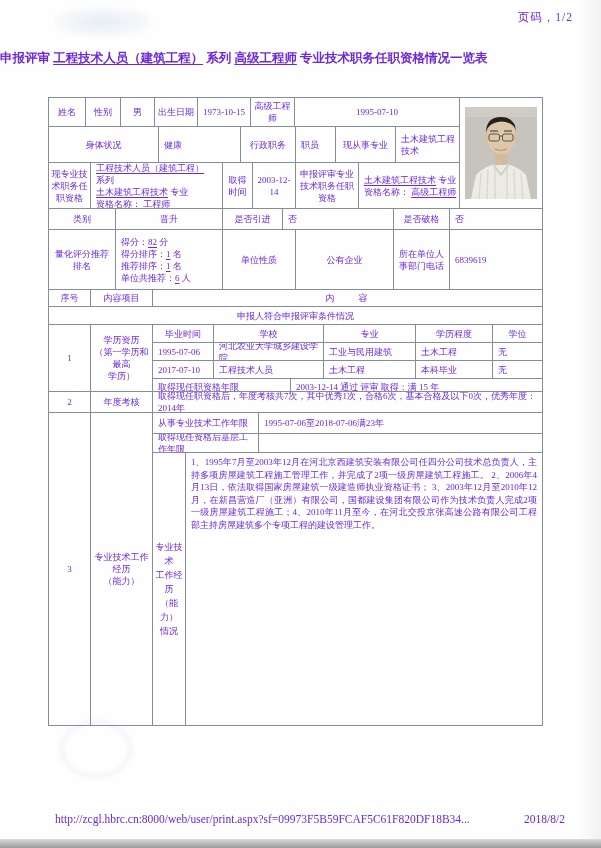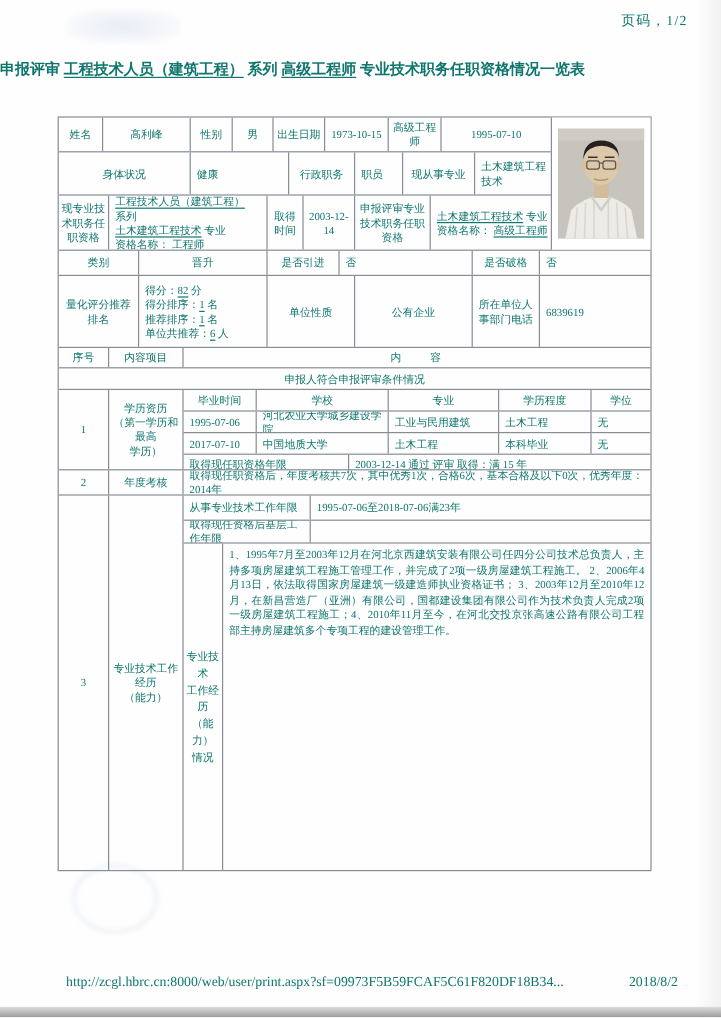--- a/index.html
+++ b/index.html
@@ -1,17 +1,17 @@
 <!DOCTYPE html>
 <html><head>
 <meta charset="utf-8">
 <style>
   html,body{margin:0;padding:0;background:#ffffff;}
   .page{position:relative;width:601px;height:848px;background:#fefefe;overflow:hidden;
-        font-family:"Liberation Serif","DejaVu Serif",serif;color:#0f766e;}
+        font-family:"Liberation Serif","DejaVu Serif",serif;color:#6d28d9;}
   .scan-right{position:absolute;top:0;right:0;width:22px;height:848px;
         background:linear-gradient(to right,rgba(0,0,0,0),rgba(0,0,0,0.05));}
   .scan-bottom{position:absolute;bottom:0;left:0;width:601px;height:9px;
         background:linear-gradient(to bottom,#dcdcdc,#9a9a9a);}
   .smudge{position:absolute;left:55px;top:8px;width:95px;height:28px;border-radius:40%;
         background:radial-gradient(ellipse,rgba(70,110,180,0.12),rgba(70,110,180,0));filter:blur(2px);}
   .stamp-ghost{position:absolute;left:60px;top:720px;width:66px;height:52px;border-radius:50%;
         border:3px solid rgba(90,130,190,0.10);filter:blur(2px);}
   .pageno{position:absolute;top:10px;right:28px;font-size:11.5px;letter-spacing:1px;}
   .title{position:absolute;top:50px;left:0;width:601px;text-align:left;
@@ -51,21 +51,20 @@
     <span>申报评审 </span><span class="u">工程技术人员（建筑工程）</span><span> 系列 </span><span class="u">高级工程师</span><span> 专业技术职务任职资格情况一览表</span>
   </div>
 
 
   <div class="tbl">
 
     <div class="r" style="height:110px">
       <div class="stack" style="width:410px;border-right:1px solid #868d97;">
         <div class="r" style="height:28px">
           <div class="c" style="width:37px">姓名</div>
-          <div class="c" style="width:73px">高利峰</div>
           <div class="c" style="width:35px">性别</div>
           <div class="c" style="width:34px">男</div>
           <div class="c" style="width:43px">出生日期</div>
           <div class="c" style="width:53px">1973-10-15</div>
           <div class="c" style="width:44px">高级工程师</div>
           <div class="c" style="flex:1">1995-07-10</div>
         </div>
         <div class="r" style="height:35px">
           <div class="c" style="width:110px">身体状况</div>
           <div class="c cl" style="width:82px">健康</div>
@@ -165,21 +164,21 @@
         </div>
         <div class="r" style="height:17px">
           <div class="c cl" style="width:61px">1995-07-06</div>
           <div class="c cl" style="width:110px">河北农业大学城乡建设学院</div>
           <div class="c cl" style="width:92px">工业与民用建筑</div>
           <div class="c cl" style="width:77px">土木工程</div>
           <div class="c cl" style="flex:1">无</div>
         </div>
         <div class="r" style="height:17px">
           <div class="c cl" style="width:61px">2017-07-10</div>
-          <div class="c cl" style="width:110px">中国地质大学</div>
+          <div class="c cl" style="width:110px">工程技术人员</div>
           <div class="c cl" style="width:92px">土木工程</div>
           <div class="c cl" style="width:77px">本科毕业</div>
           <div class="c cl" style="flex:1">无</div>
         </div>
         <div class="r nb" style="height:15px">
           <div class="c cl" style="width:138px">取得现任职资格年限</div>
           <div class="c cl" style="flex:1">2003-12-14 通过 评审 取得：满 15 年</div>
         </div>
       </div>
     </div>

